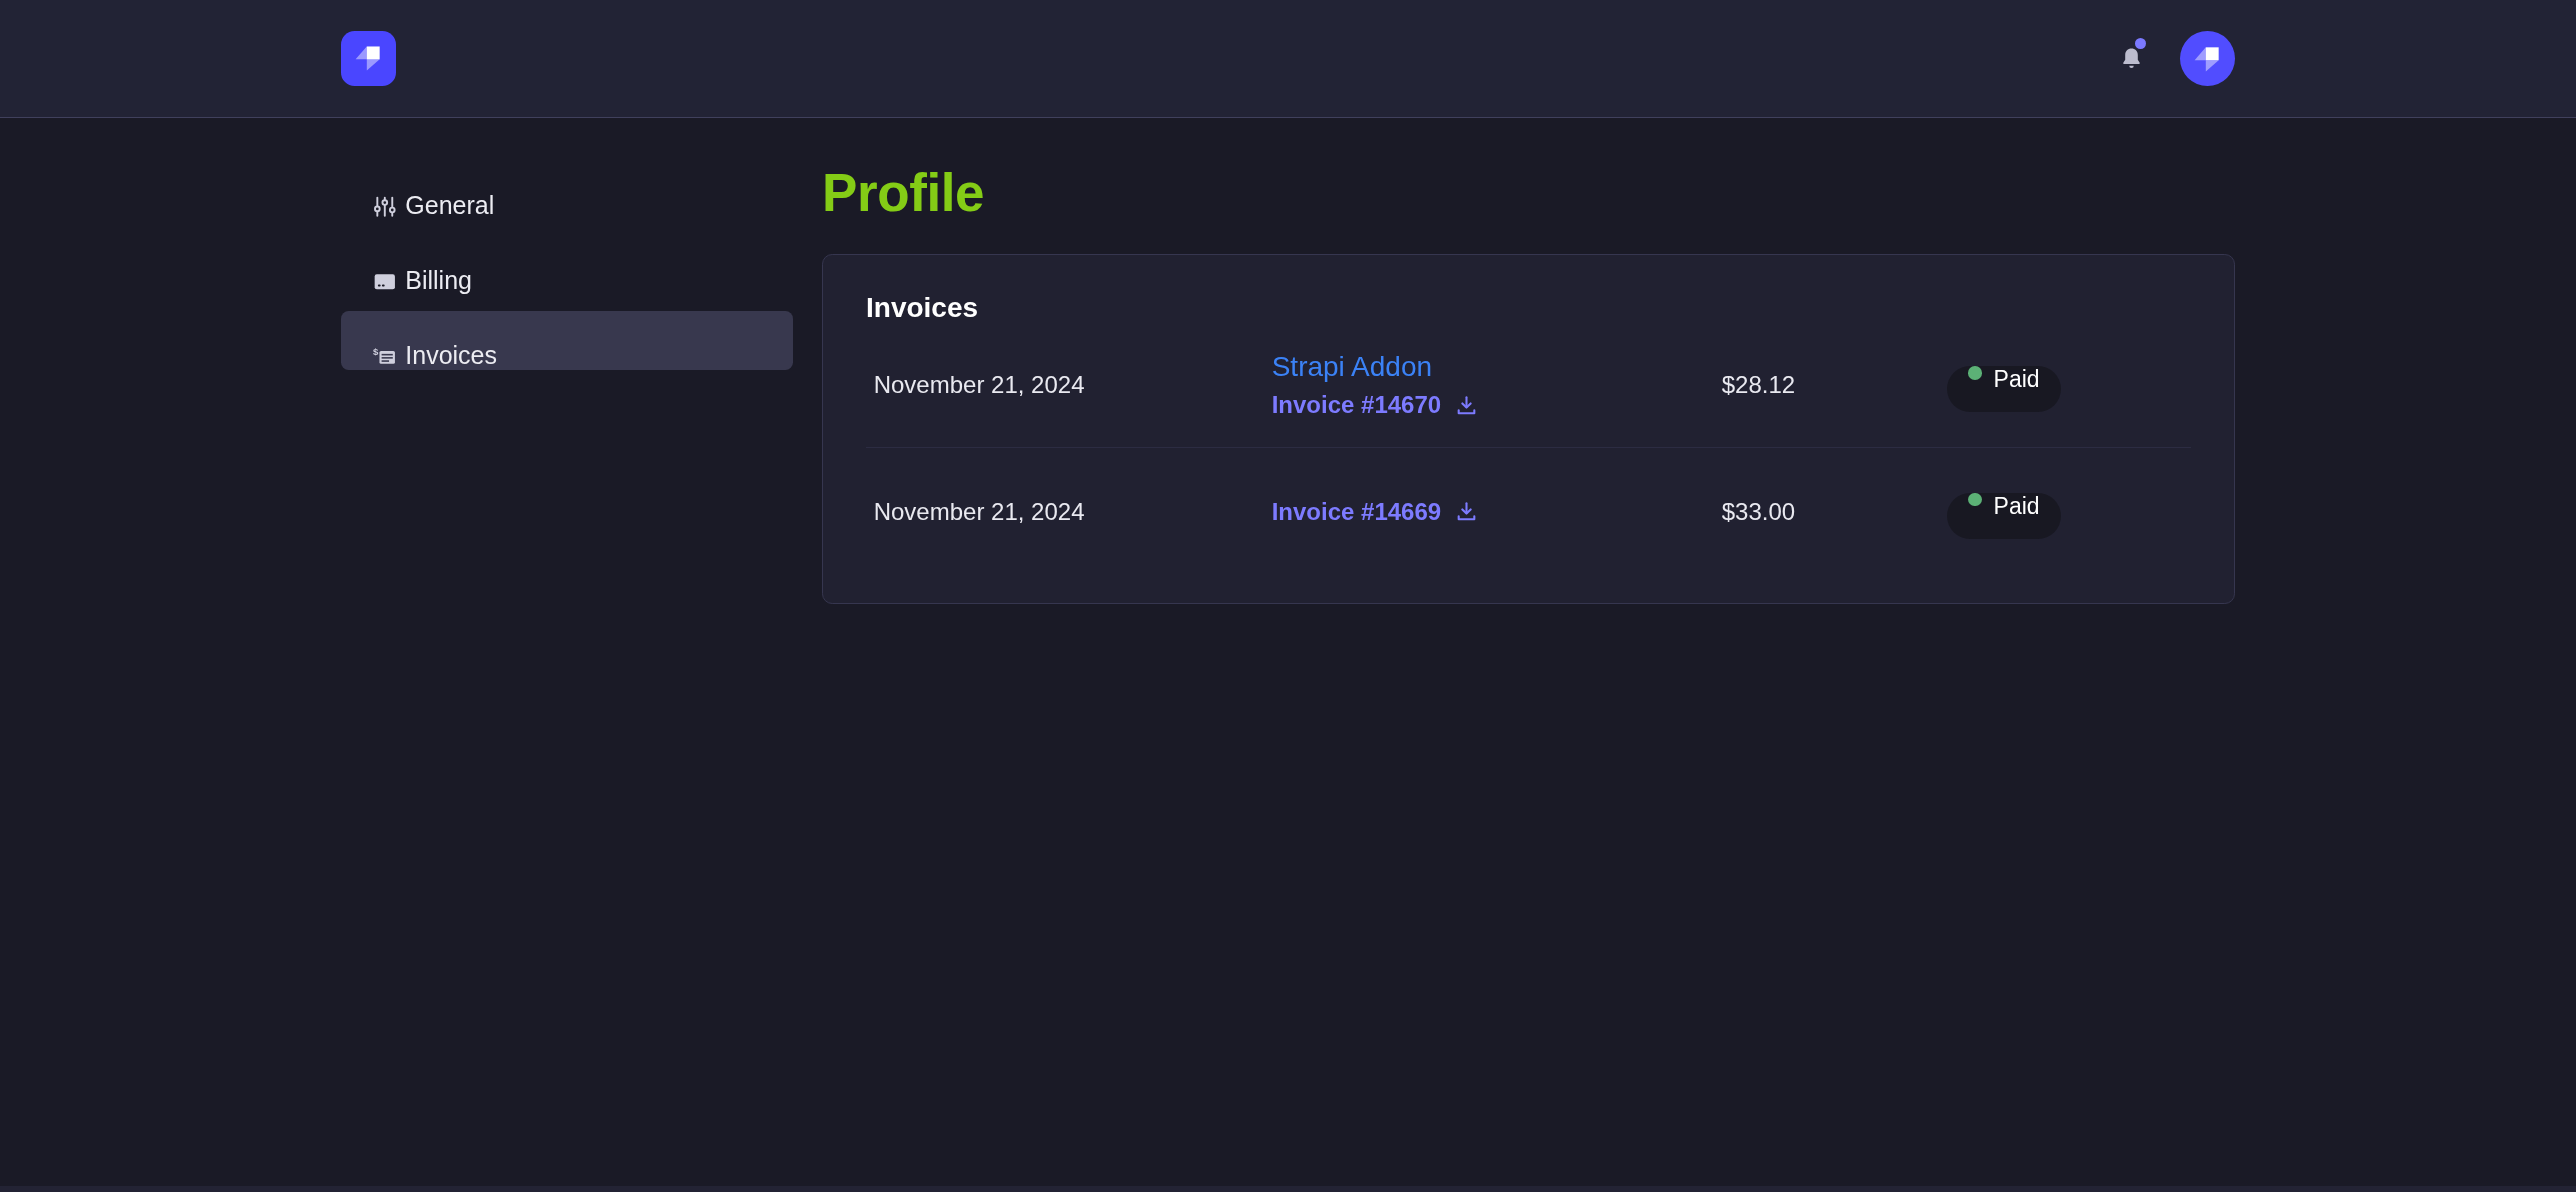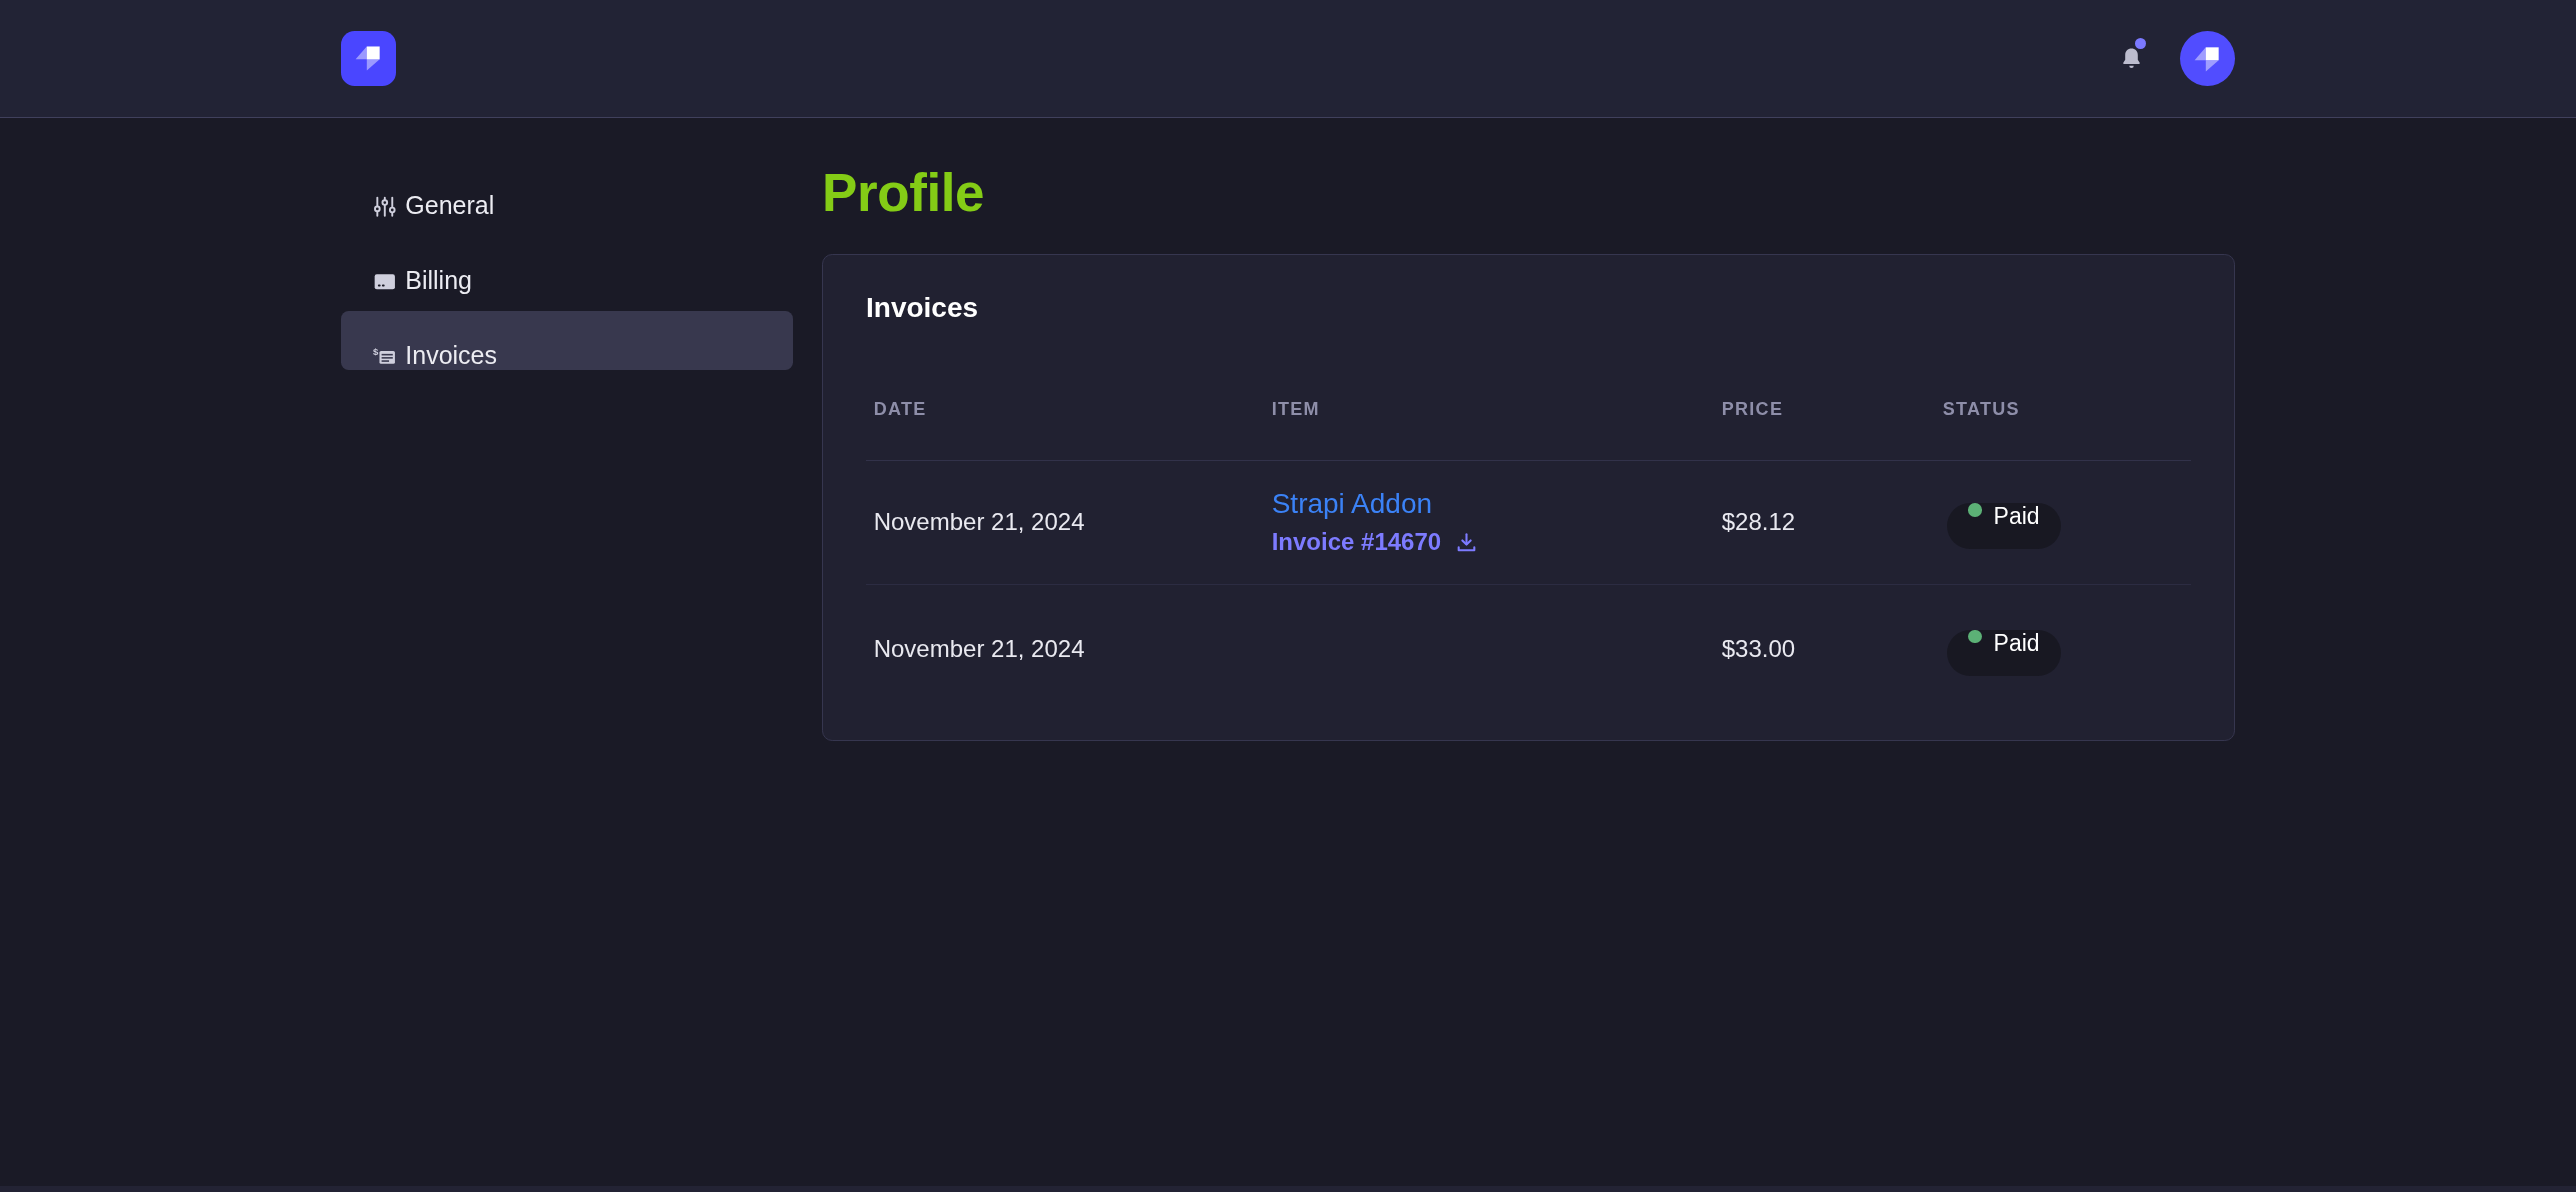--- a/index.html
+++ b/index.html
@@ -176,26 +176,20 @@
       <span>Invoices</span>
     </div>
   </nav>
 
   <main class="main">
     <h1 class="page-title">Profile</h1>
 
     <section class="card">
       <h2 class="card-title">Invoices</h2>
 
-      <div class="thead">
-        <span class="th">Date</span>
-        <span class="th">Item</span>
-        <span class="th">Price</span>
-        <span class="th">Status</span>
-      </div>
 
       <div class="trow">
         <span class="td">November 21, 2024</span>
         <div class="td">
           <div class="item-name">Strapi Addon</div>
           <div class="invoice-line">
             <a class="invoice-link">Invoice #14670</a>
             <span class="dl-icon">
               <svg viewBox="0 0 24 24" fill="none" stroke="#7d7bff" stroke-width="2" stroke-linecap="round" stroke-linejoin="round">
                 <path d="M12 4v9.5"></path>
@@ -210,20 +204,30 @@
           <span class="badge">
             <span class="badge-dot"></span>
             <span>Paid</span>
           </span>
         </span>
       </div>
 
       <div class="trow">
         <span class="td">November 21, 2024</span>
         <div class="td">
+          <div class="invoice-line">
+            <a class="invoice-link">Invoice #14669</a>
+            <span class="dl-icon">
+              <svg viewBox="0 0 24 24" fill="none" stroke="#7d7bff" stroke-width="2" stroke-linecap="round" stroke-linejoin="round">
+                <path d="M12 4v9.5"></path>
+                  <path d="M8 10l4 4 4-4"></path>
+                  <path d="M4.5 16.5v3h15v-3"></path>
+              </svg>
+            </span>
+          </div>
         </div>
         <span class="td">$33.00</span>
         <span class="td">
           <span class="badge">
             <span class="badge-dot"></span>
             <span>Paid</span>
           </span>
         </span>
       </div>
 

